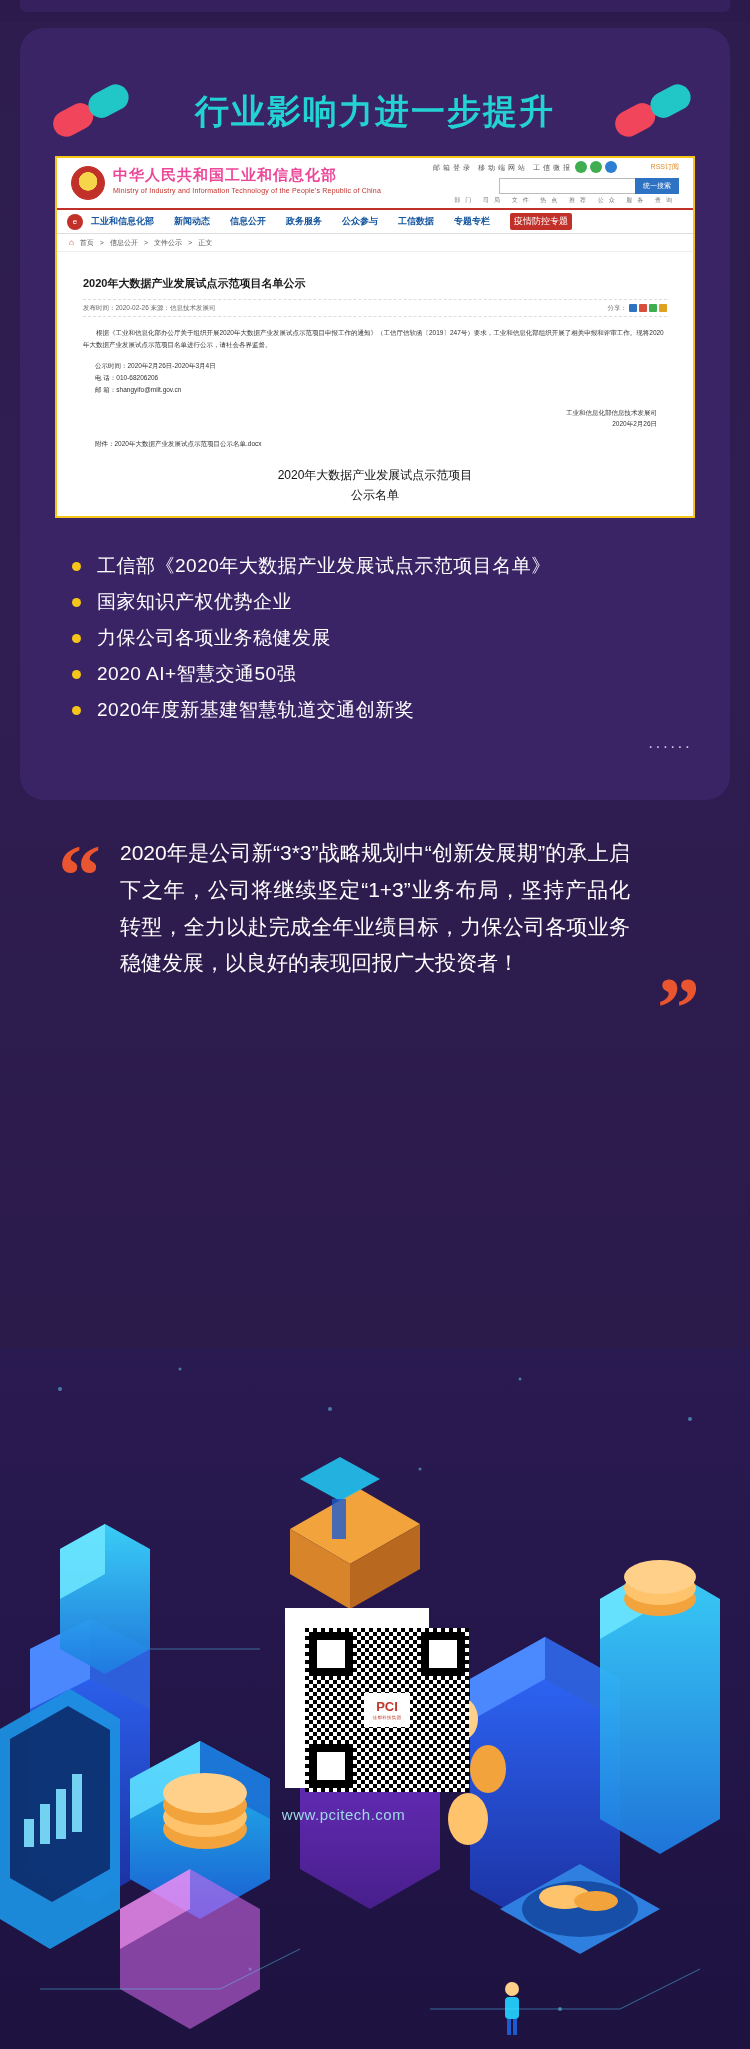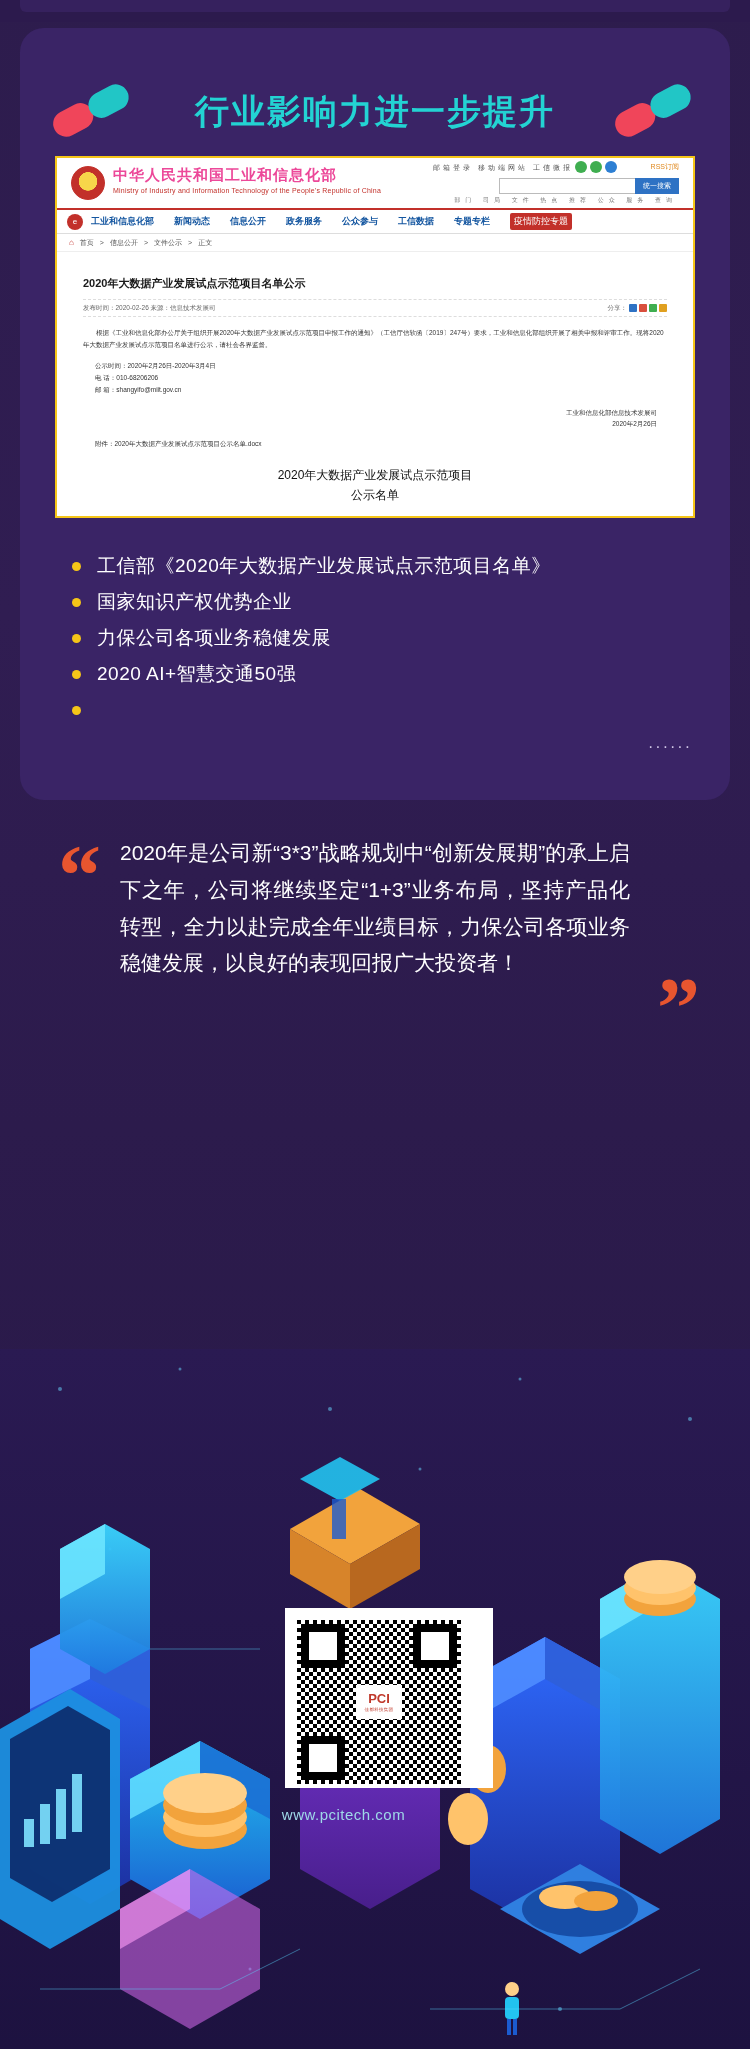--- a/index.html
+++ b/index.html
@@ -325,23 +325,23 @@
   .illus {
     position: absolute;
     bottom: 0; left: 0;
     width: 750px; height: 700px;
     background: linear-gradient(180deg, #241745 0%, #221541 100%);
     overflow: hidden;
   }
   .qr {
     position: absolute;
     left: 285px; top: 1608px;
-    width: 208px; height: 180px;
+    width: 144px; height: 180px;
     background: #fff;
-    padding: 12px;
+    padding: 20px;
   }
   .qr-grid {
     position: relative;
     width: 164px; height: 164px;
     background:
       repeating-linear-gradient(90deg, #000 0 4px, #fff 4px 8px),
       repeating-linear-gradient(0deg, #000 0 4px, #fff 4px 8px);
     background-blend-mode: difference;
   }
   .qr-eye {
@@ -490,20 +490,21 @@
       <div class="bullet">
         <span class="dot"></span>
         <span class="bullet-text">力保公司各项业务稳健发展</span>
       </div>
       <div class="bullet">
         <span class="dot"></span>
         <span class="bullet-text">2020 AI+智慧交通50强</span>
       </div>
       <div class="bullet">
         <span class="dot"></span>
+        <span class="bullet-text">2020年度新基建智慧轨道交通创新奖</span>
       </div>
       <div class="ellipsis">······</div>
     </div>
   </div>
 
   <div class="quote">
     <div class="qmark open">“</div>
     <div class="quote-text">2020年是公司新“3*3”战略规划中“创新发展期”的承上启下之年，公司将继续坚定“1+3”业务布局，坚持产品化转型，全力以赴完成全年业绩目标，力保公司各项业务稳健发展，以良好的表现回报广大投资者！</div>
     <div class="qmark close">”</div>
   </div>

